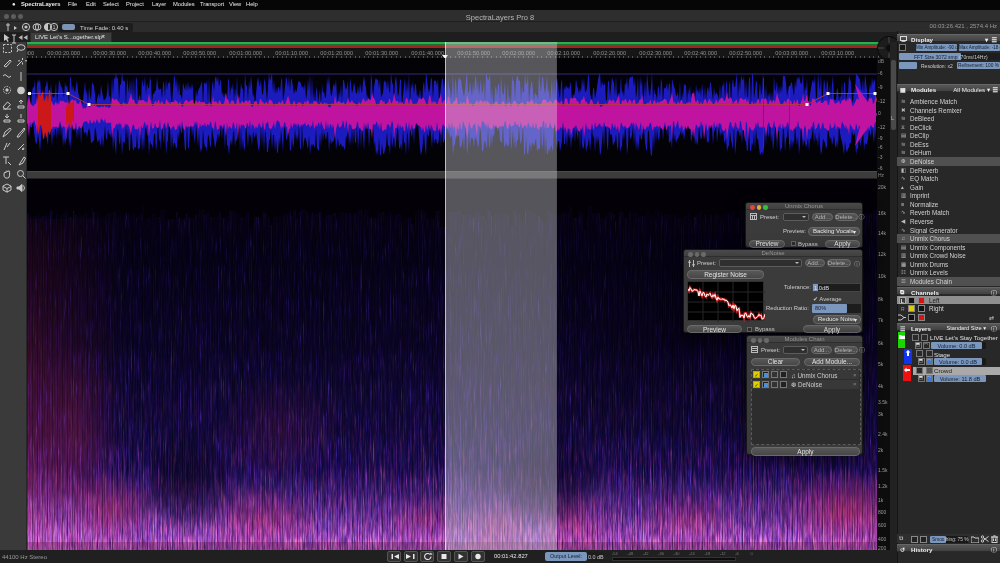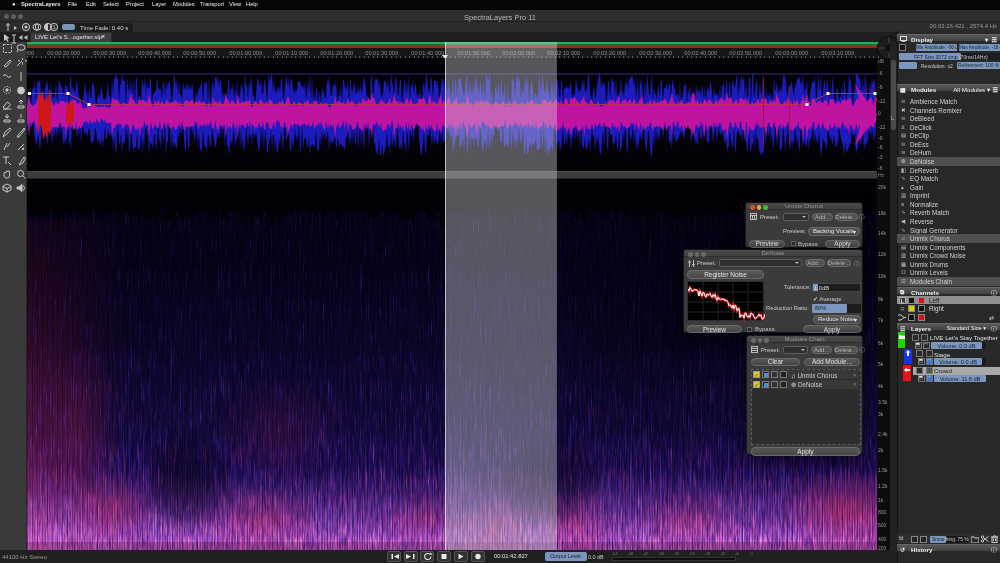--- a/index.html
+++ b/index.html
@@ -43,21 +43,21 @@
     <span style="left:152px;">Layer</span>
     <span style="left:173px;">Modules</span>
     <span style="left:200px;">Transport</span>
     <span style="left:229px;">View</span>
     <span style="left:246px;">Help</span>
   </div>
 <div id="titlebar" class="ab"></div>
 <div class="tdot" style="left:4px"></div>
 <div class="tdot" style="left:11px"></div>
 <div class="tdot" style="left:18px"></div>
-<div class="ab" style="left:0;top:13px;width:1000px;text-align:center;font-size:7.5px;color:#b5b5b5">SpectraLayers Pro 11</div>
+<div class="ab" style="left:0;top:13px;width:1000px;text-align:center;font-size:7.5px;color:#b5b5b5">SpectraLayers Pro 8</div>
 <div id="toolrow" class="ab"></div>
 <div class="ab" style="left:58px;top:22.5px;width:75px;height:9px;background:#1d1d1d;border-radius:2px"></div>
 <div class="ab" style="left:62px;top:24px;width:13px;height:6px;background:#7b93b5;border-radius:2px"></div>
 <div class="ab" style="left:80px;top:24.5px;font-size:6px;color:#d0d0d0">Time Fade: 0.40 s</div>
 <div class="ab" style="right:3px;top:22.5px;font-size:6px;color:#9a9a9a">00:03:26.421 , 2574.4 Hz</div>
 <svg class="ab" style="left:4px;top:22px" width="52" height="10">
 <g stroke="#c5c5c5" fill="none">
       <line x1="4" y1="1" x2="4" y2="9"></line>
       <line x1="2" y1="3" x2="6" y2="3"></line>
       <path d="M10,4 l3,2 l-3,2" fill="#c5c5c5" stroke="none"></path>

